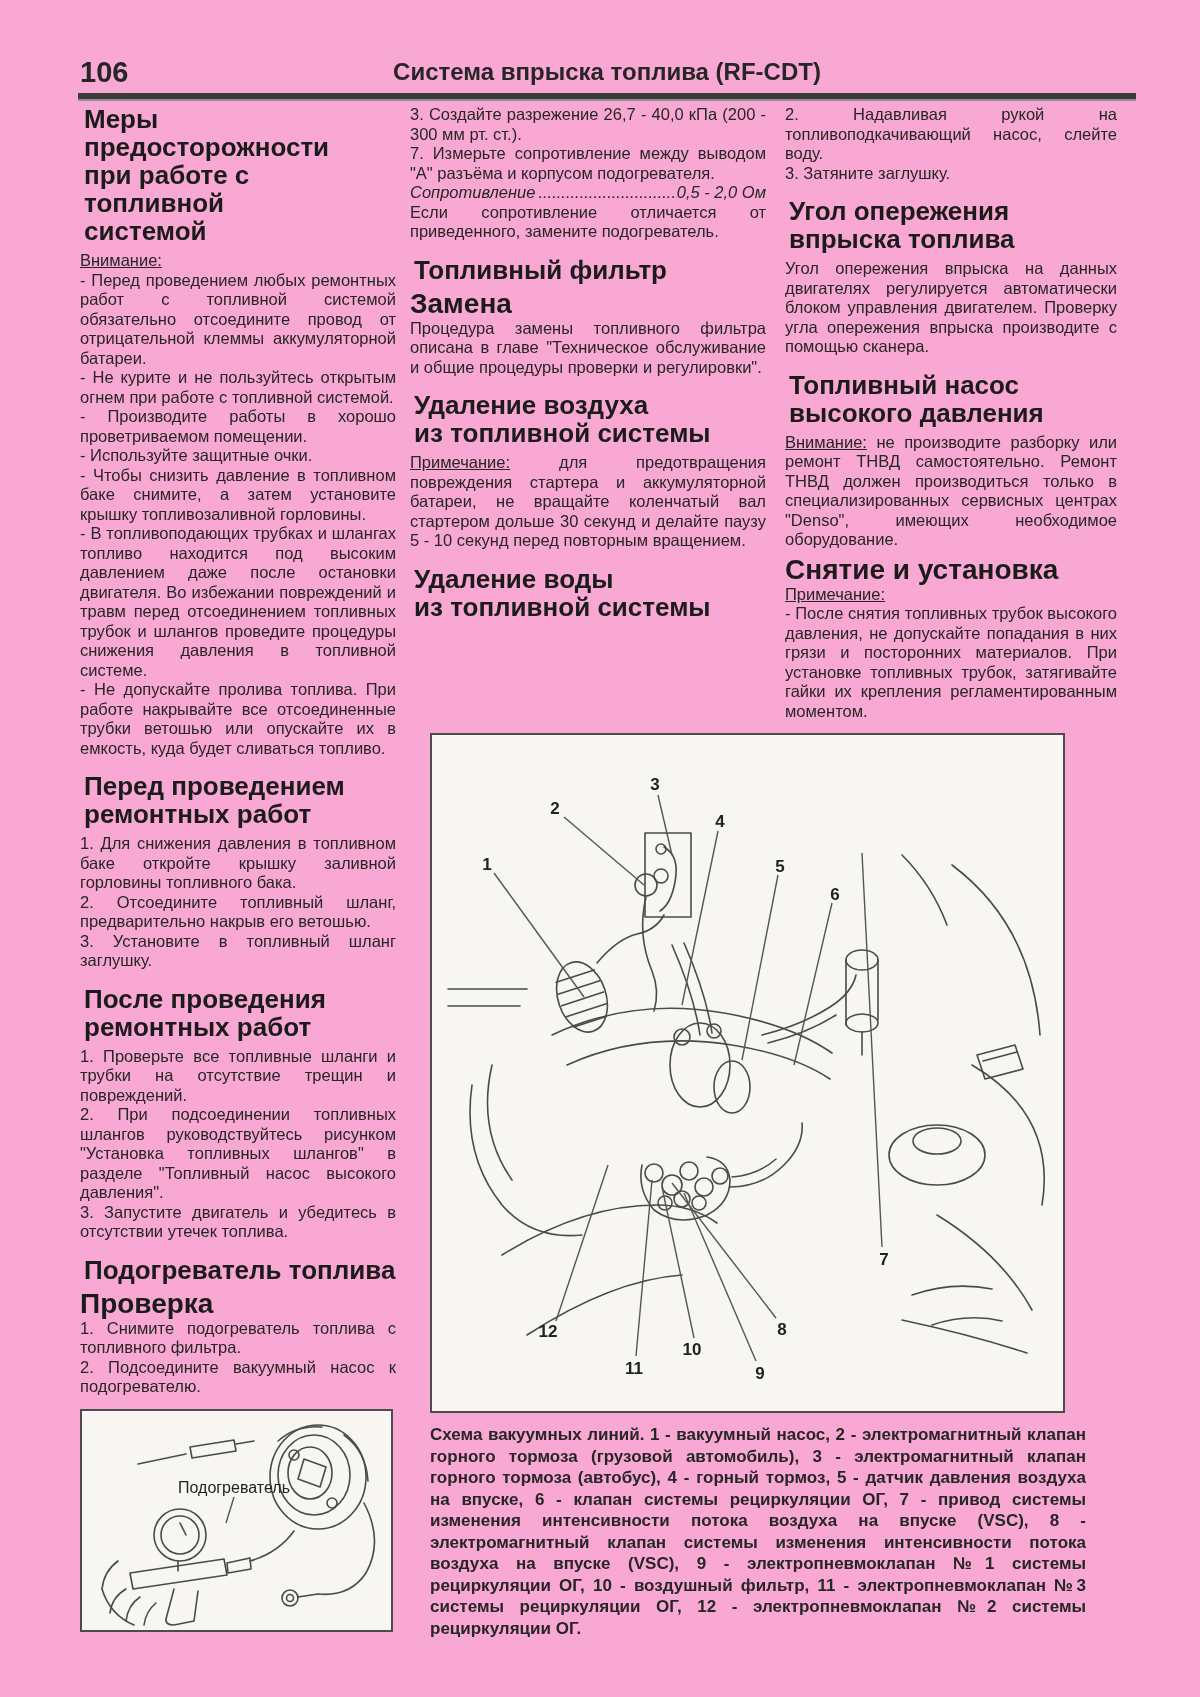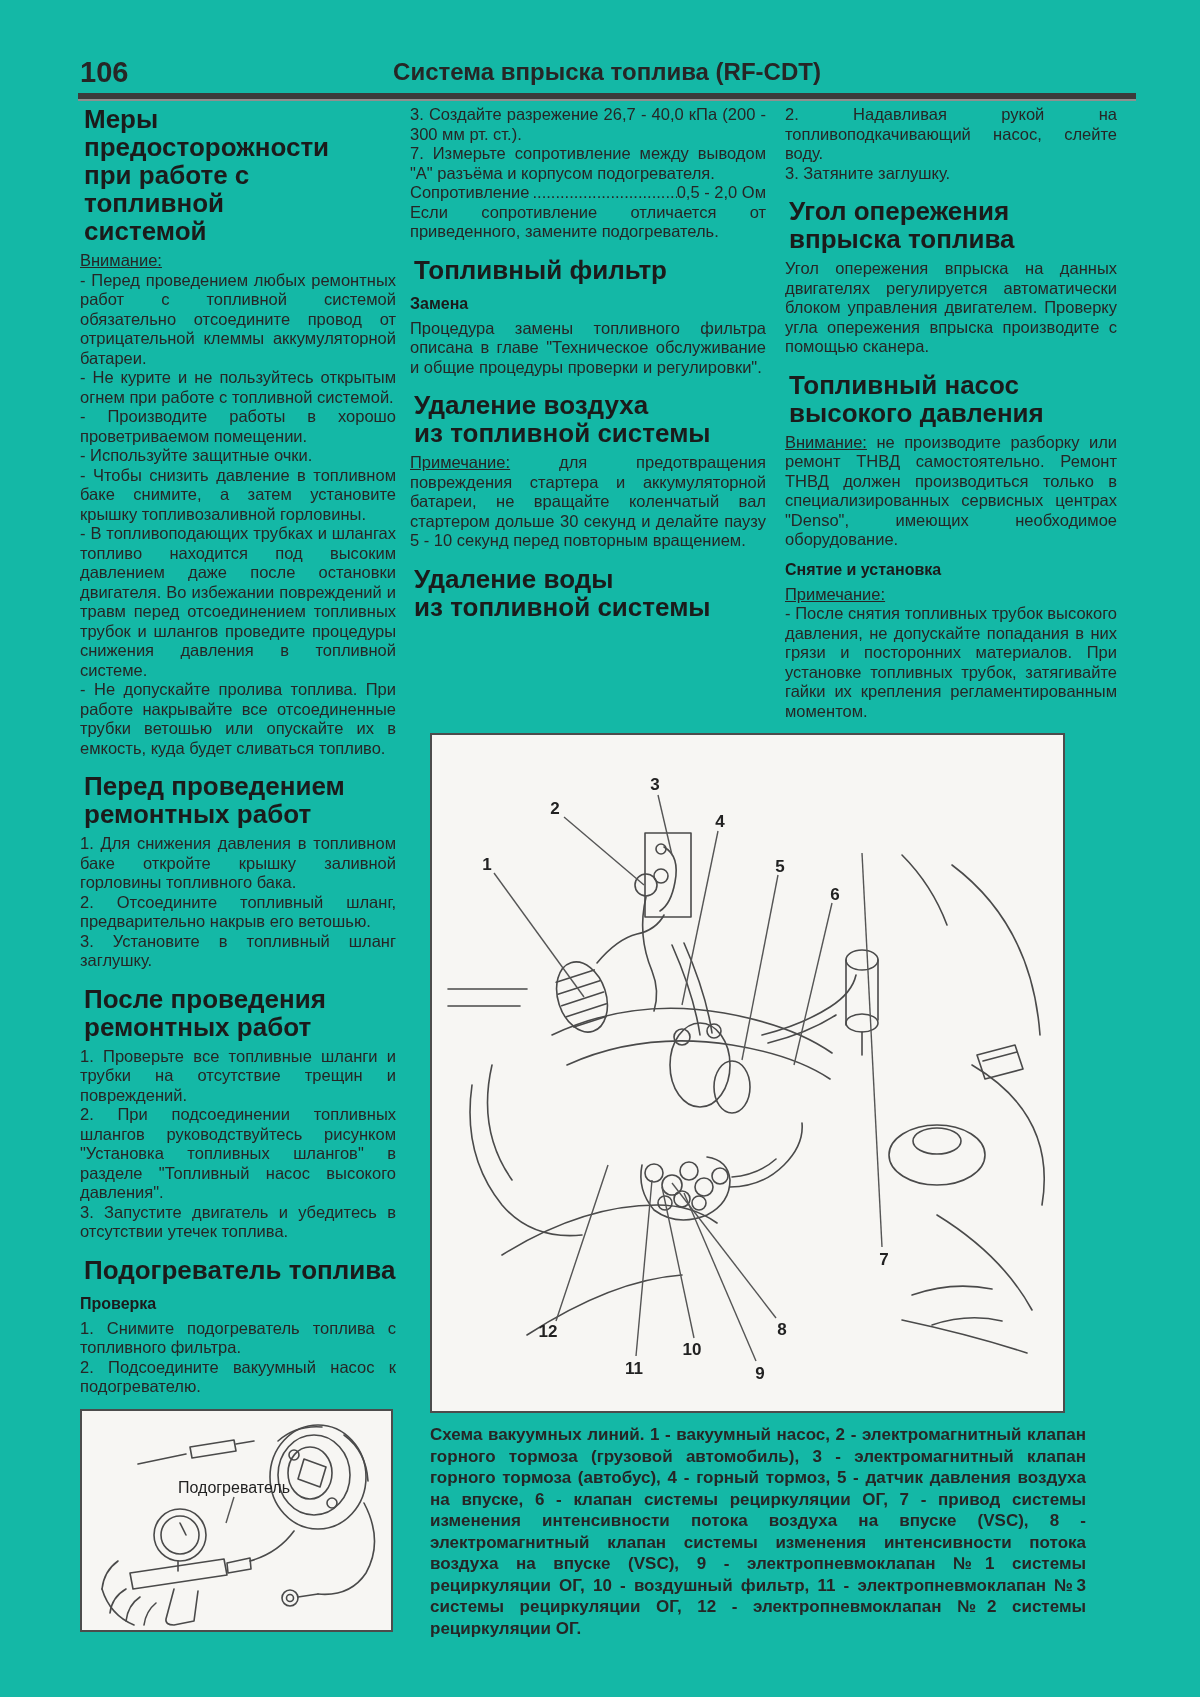--- a/index.html
+++ b/index.html
@@ -1,39 +1,39 @@
 <!DOCTYPE html>
 <html lang="ru"><head>
 <meta charset="utf-8">
 <style>
   html,body{margin:0;padding:0;background:#9a9a9a;}
   .page{
     position:relative;width:1200px;height:1697px;margin:0 auto;
-    background:#14b8a6;color:#262626;
+    background:#f9a8d4;color:#262626;
     font-family:"Liberation Sans","DejaVu Sans",sans-serif;
     overflow:hidden;
   }
   
   .hdr{position:absolute;left:78px;top:56px;width:1058px;}
   .hdr .pnum{position:absolute;left:2px;top:0;font-size:29px;font-weight:bold;}
   .hdr .ptitle{display:block;text-align:center;font-size:24px;font-weight:bold;padding-top:2px;}
   .hdr .rule{margin-top:7px;height:6px;background:#3b3b3b;border-bottom:2px solid #8f8f8f;}
   
   .col{position:absolute;top:105px;}
   .col1{left:80px;width:316px;}
   .col2{left:410px;width:356px;}
   .col3{left:785px;width:332px;}
   .sec{font-size:26px;line-height:28px;font-weight:bold;color:#1b1b1b;margin:14px 0 6px 4px;}
   .sec span{display:block;}
   .col > .sec:first-child{margin-top:0;}
-  .sub{font-size:16px;line-height:23px;font-weight:bold;color:#1b1b1b;margin:8px 0 4px 0;}
+  .sub{font-size:28px;line-height:23px;font-weight:bold;color:#1b1b1b;margin:8px 0 4px 0;}
   p{margin:0;font-size:16.5px;line-height:19.5px;text-align:justify;}
   .it{}
   .u{text-decoration:underline;}
-  .spec{display:flex;}
+  .spec{display:flex;font-style:italic;}
   .spec .dots{flex:1;overflow:hidden;white-space:nowrap;padding:0 3px;}
   .spec .val{white-space:nowrap;}
   
   .figbox{border:2px solid #4c4c4c;background:#f7f6f3;}
   .fig-heater{margin-top:12px;width:309px;height:219px;}
   .fig-diagram{position:absolute;left:430px;top:733px;width:631px;height:676px;}
   .caption{position:absolute;left:430px;top:1424px;width:656px;
            font-size:17px;line-height:21.5px;font-weight:bold;text-align:justify;}
   svg{display:block;}
   .art{stroke:#4a4a4a;stroke-width:1.6;fill:none;stroke-linecap:round;stroke-linejoin:round;}

